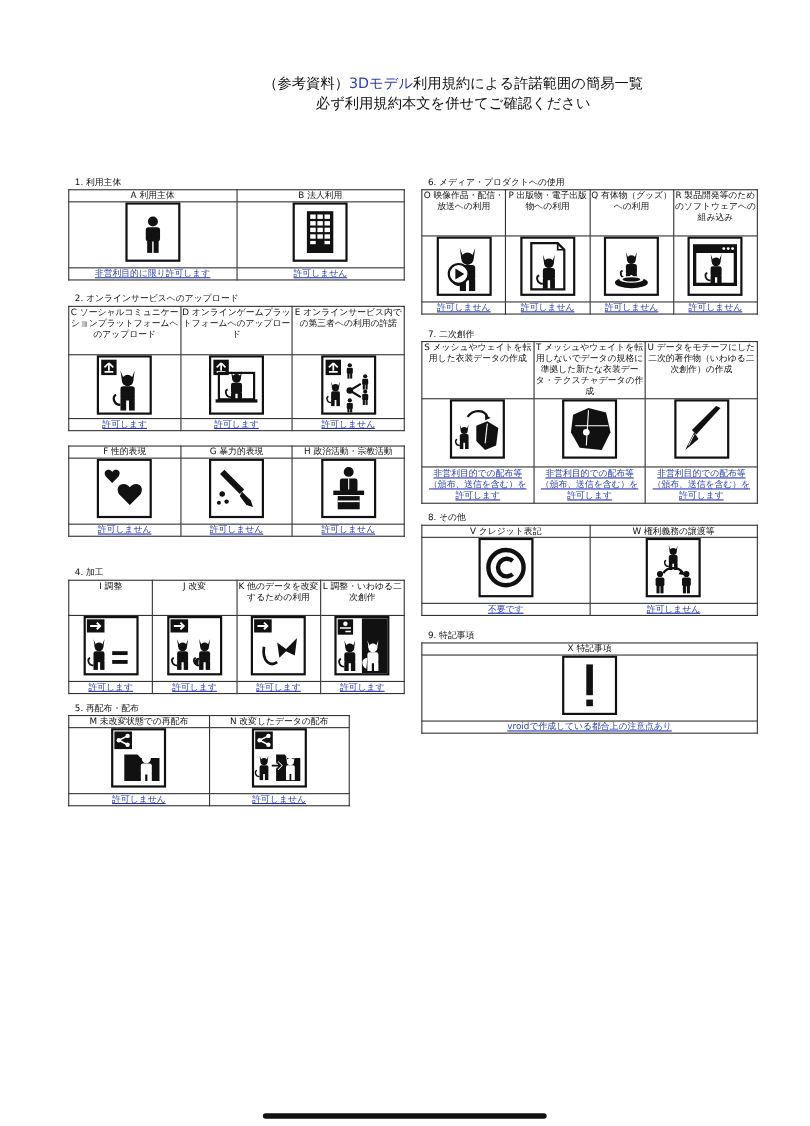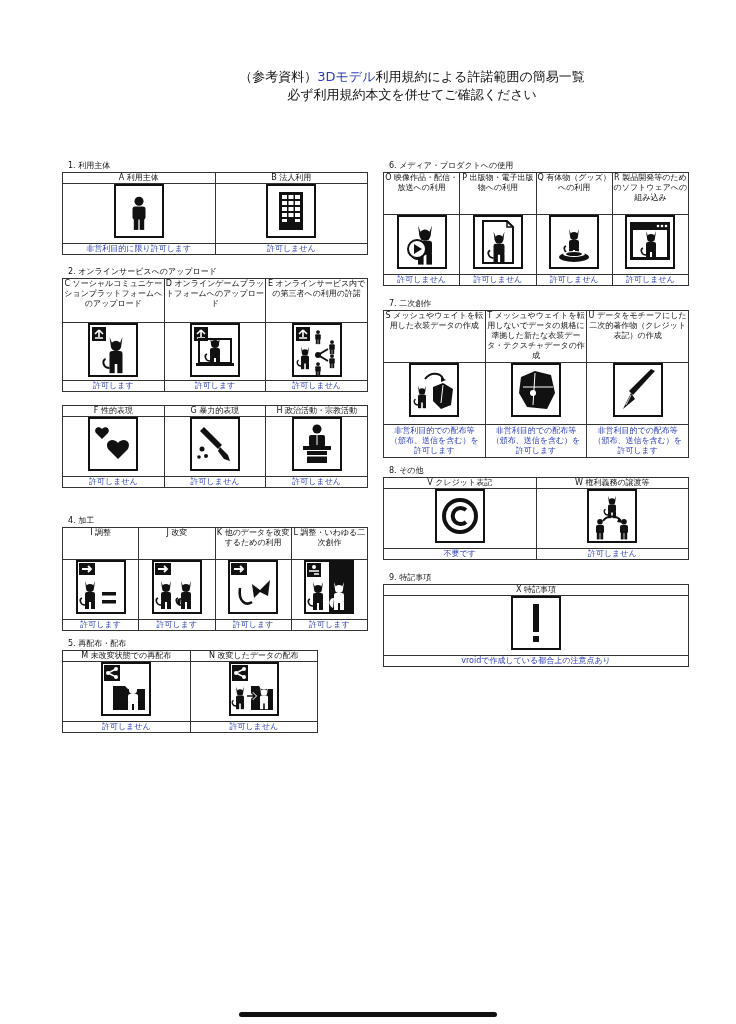--- a/index.html
+++ b/index.html
@@ -5,21 +5,21 @@
   html, body { margin:0; padding:0; background:#fff; }
   body { width:736px; height:1024px; position:relative; overflow:hidden; font-family:"DejaVu Sans", sans-serif; color:#111; }
   .title { position:absolute; left:0; width:736px; top:68px; text-align:center; font-weight:normal; font-size:13px; line-height:18px;padding-left:44px; }
   .title .accent { color:#2a3bb5; }
   .section { position:absolute;margin-top:36px; }
   .sec-label { font-size:8px; line-height:11px; margin-bottom:1px; padding-left:6px; }
   table.grid { border-collapse:collapse; width:100%; table-layout:fixed; border:1.5px solid #222; }
   table.grid td { border:1px solid #333; padding:0; text-align:center; vertical-align:top; }
   td.hdr { font-size:8px; line-height:10px; padding:1px 2px 0 2px; overflow:hidden; }
   td.icon-cell { vertical-align:middle; }
-  td.status { font-size:8px; line-height:10px; color:#2a3bb5; }
+  td.status { font-size:8px; line-height:10px; color:#2a3bb5; text-decoration:underline; }
   .ibox { display:inline-block; border:2px solid #111; background:#fff; position:relative; vertical-align:middle; }
   .ibox svg { display:block; width:100%; height:100%; }
   .home-ind { position:absolute; left:239px; top:1012px; width:258px; height:5px; background:#111; border-radius:3px; }
 </style>
 </head>
 <body>
 
 <div class="title">
   <div><span>（参考資料）</span><span class="accent">3Dモデル</span><span>利用規約による許諾範囲の簡易一覧</span></div>
   <div>必ず利用規約本文を併せてご確認ください</div>
@@ -421,21 +421,21 @@
     </table>
 </div>
 
 <div class="section" style="left:383px; top:262px; width:306px;">
   <div class="sec-label">7. 二次創作</div>
   <table class="grid">
     <tbody>
         <tr style="height:52px">
       <td class="hdr">S メッシュやウェイトを転用した衣装データの作成</td>
       <td class="hdr">T メッシュやウェイトを転用しないでデータの規格に準拠した新たな衣装データ・テクスチャデータの作成</td>
-      <td class="hdr">U データをモチーフにした二次的著作物（クレジット表記）の作成</td>
+      <td class="hdr">U データをモチーフにした二次的著作物（いわゆる二次創作）の作成</td>
     </tr>
     <tr style="height:62px">
       <td class="icon-cell">
         <span class="ibox" style="width:46px;height:50px">
           <svg viewBox="0 0 46 50">
                 <g transform="translate(11,32) scale(0.8)">
                   <use href="#cat"></use>
                 </g>
                 <path d="M14,14 C20,6 30,8 32,14" stroke="#111" stroke-width="2" fill="none"></path>
                 <polygon points="30,12 35,15 30,17" fill="#111"></polygon>

